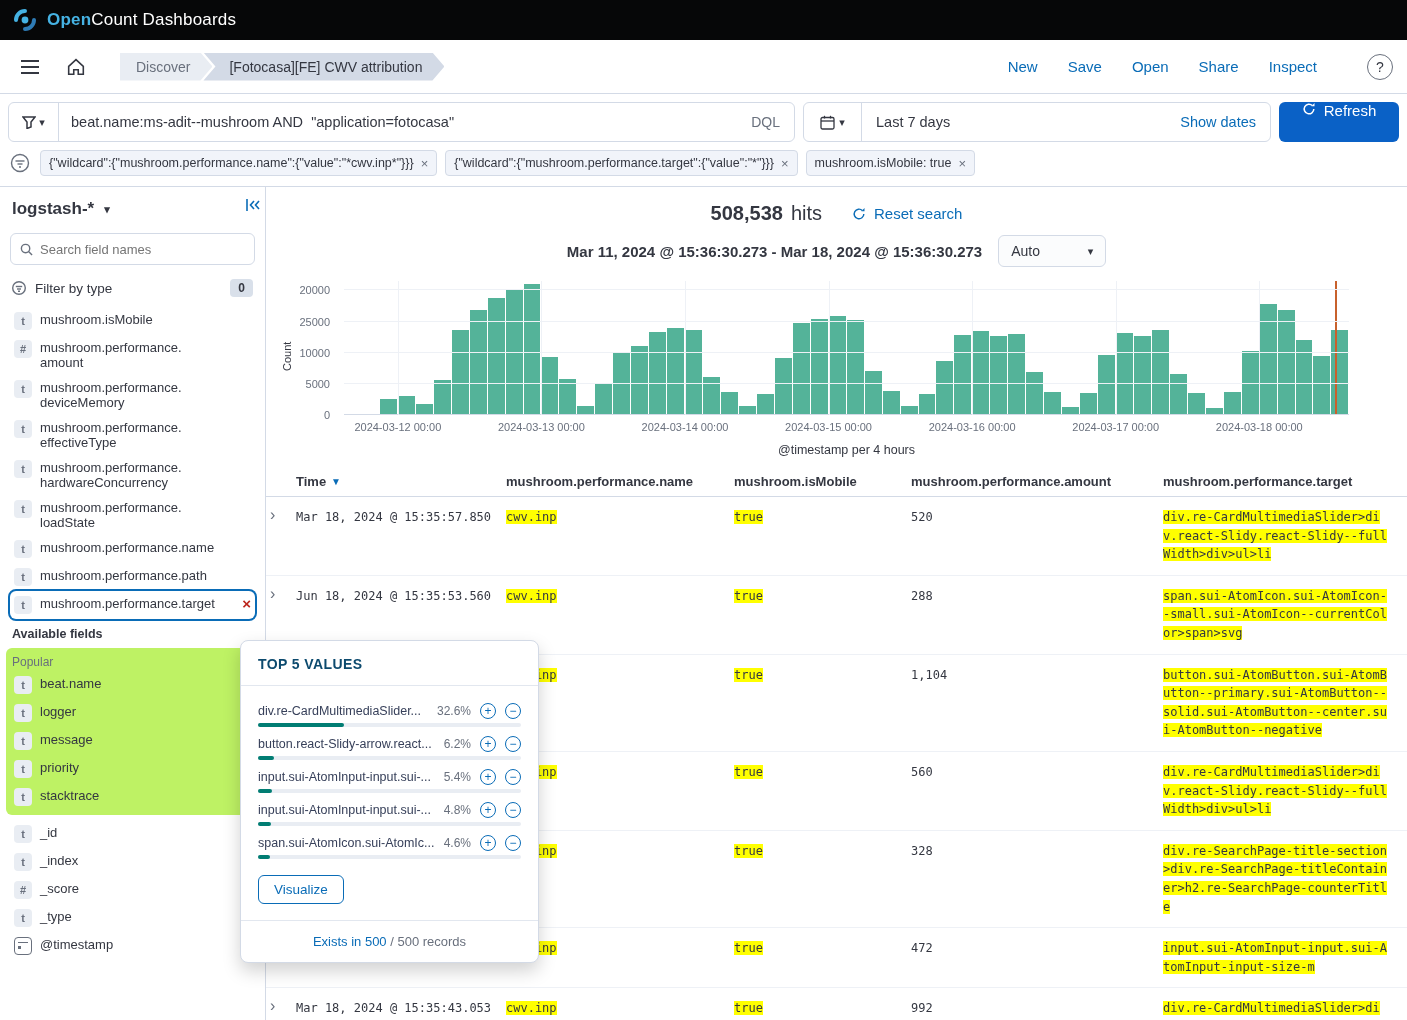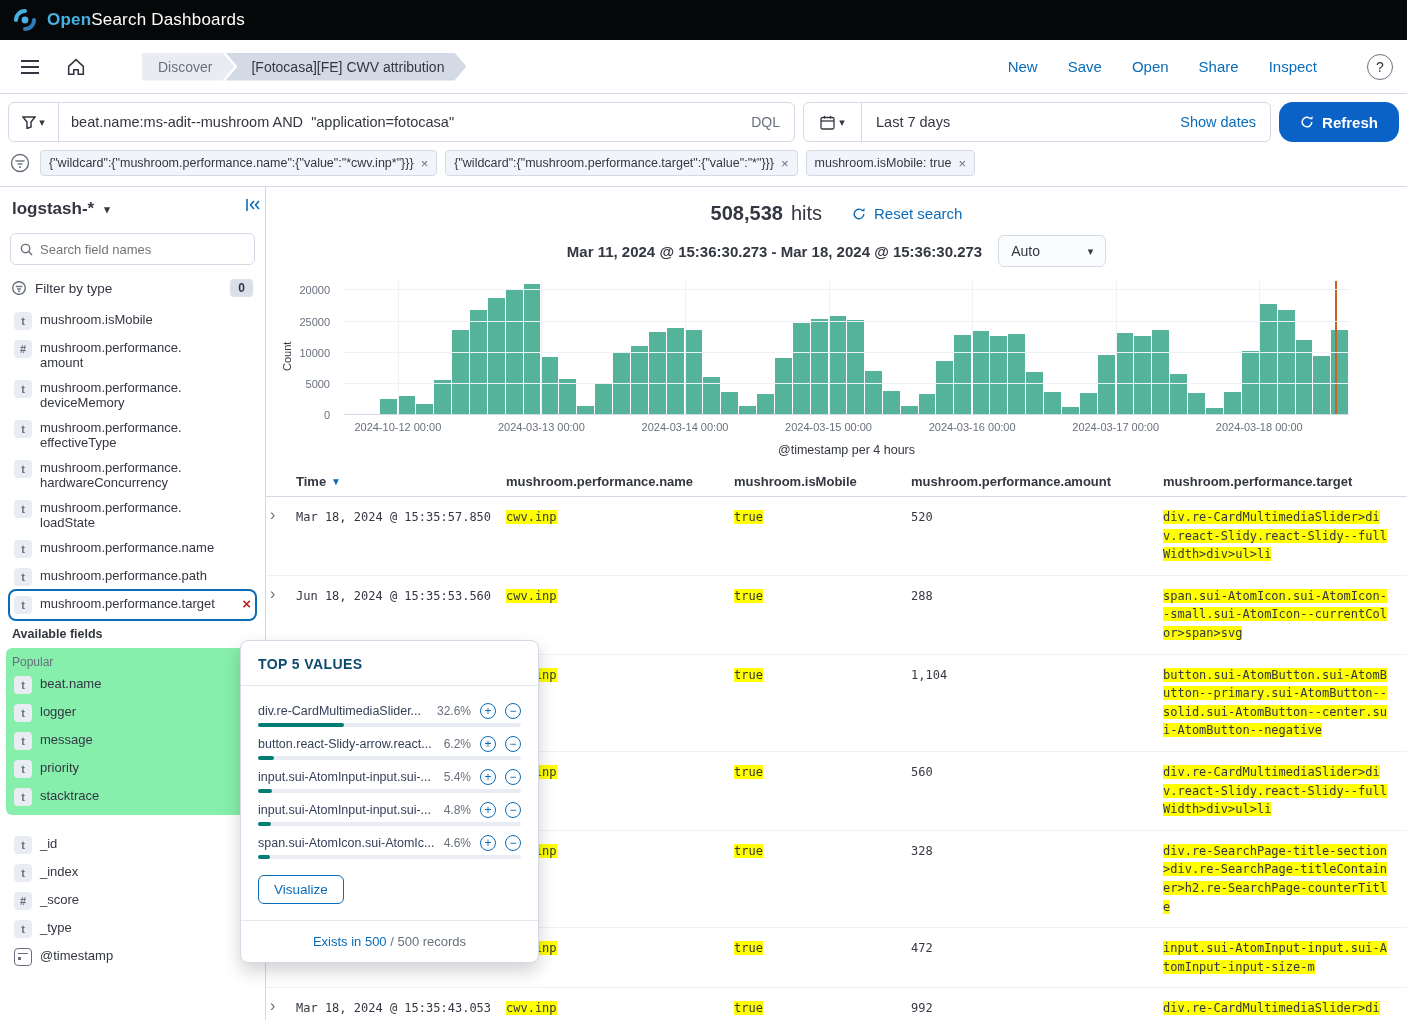--- a/index.html
+++ b/index.html
@@ -7,38 +7,38 @@
 body{font-family:"Liberation Sans",sans-serif;color:#343741;background:#fff;position:relative;font-size:14px}
 button{font-family:inherit;cursor:pointer;background:none;border:none;color:inherit}
 
 .topbar{height:40px;background:#060708;display:flex;align-items:center;padding:0 12px;gap:9px}
 .brand{color:#fff;font-size:17px;letter-spacing:.2px}
 .brand .b1{color:#45b2e3;font-weight:700}
 .brand .b2{font-weight:400;color:#fff}
 
 .navbar{height:54px;border-bottom:1px solid #d3dae6;display:flex;align-items:center;padding:0 14px;gap:14px;background:#fff}
 .icon-btn{display:flex;align-items:center;justify-content:center;width:32px;height:32px;color:#343741}
-.crumbs{display:flex;margin-left:36px}
+.crumbs{display:flex;margin-left:14px}
 .crumb{height:28px;display:flex;align-items:center;padding:0 22px 0 16px;font-size:14px;background:#e9edf3;color:#69707d;clip-path:polygon(0 0,calc(100% - 12px) 0,100% 50%,calc(100% - 12px) 100%,0 100%)}
 .crumb.current{background:#d3dae6;color:#343741;clip-path:polygon(0 0,calc(100% - 12px) 0,100% 50%,calc(100% - 12px) 100%,0 100%,12px 50%);margin-left:-9px;padding-left:26px}
 .nav-spacer{flex:1}
 .nav-actions{display:flex;gap:30px;align-items:center;margin-right:36px}
 .nav-link{color:#0a6cb7;font-size:15px}
 .help-btn{width:26px;height:26px;border:1px solid #69707d;border-radius:50%;color:#343741;font-size:14px;display:flex;align-items:center;justify-content:center}
 
 .querybar{display:flex;gap:8px;padding:8px 8px 0 8px;align-items:center;height:48px}
 .query-control{flex:1;display:flex;align-items:center;height:40px;background:#fff;border:1px solid #d3dae6;border-radius:6px;overflow:hidden}
 .qc-left{width:50px;display:flex;align-items:center;justify-content:center;gap:3px;border-right:1px solid #d3dae6;height:100%;color:#343741}
 .query-input{flex:1;border:none;outline:none;font-size:14.5px;padding:0 12px;font-family:"Liberation Sans",sans-serif;color:#343741}
 .dql-btn{padding:0 14px;color:#69707d;font-size:14px}
 .date-control{width:468px;display:flex;align-items:center;height:40px;border:1px solid #d3dae6;border-radius:6px;background:#fff}
 .dc-cal{width:58px;height:100%;display:flex;align-items:center;justify-content:center;gap:4px;border-right:1px solid #d3dae6;color:#343741}
 .dc-range{flex:1;padding:0 14px;font-size:14.5px;color:#343741;text-align:left}
 .dc-show{padding:0 14px;color:#0a6cb7;font-size:14.5px}
-.refresh-btn{width:120px;height:40px;background:#0a61c6;color:#fff;border-radius:14px;font-size:15px;font-weight:700;display:flex;align-items:center;justify-content:center;gap:8px;flex:none}
+.refresh-btn{width:120px;height:40px;background:#0a61c6;color:#fff;border-radius:6px;font-size:15px;font-weight:400;display:flex;justify-content:center;gap:8px;flex:none}
 
 .filterbar{display:flex;align-items:center;gap:8px;padding:8px 8px 10px 8px;border-bottom:1px solid #d3dae6}
 .filter-pill{display:inline-flex;align-items:center;gap:7px;border:1px solid #d3dae6;background:#f1f4fa;border-radius:4px;height:26px;padding:0 8px;font-size:12.5px;color:#343741;cursor:pointer}
 .pill-x{color:#69707d;font-size:13px}
 
 .content{display:flex;height:836px}
 .sidebar{width:266px;border-right:1px solid #d3dae6;padding:8px 10px;position:relative;background:#fff;overflow:hidden}
 .index-row{display:flex;align-items:center;gap:10px;padding:4px 2px;font-size:17px;font-weight:700;cursor:pointer}
 .caret{font-size:11px;color:#343741}
 .collapse-btn{position:absolute;right:4px;top:10px;color:#0a6cb7}
@@ -48,21 +48,21 @@
 .ft-badge{margin-left:auto;background:#d9e0ea;color:#343741;border-radius:4px;font-size:12px;padding:2px 8px;font-weight:600}
 .section-title{font-size:12.5px;font-weight:700;padding:8px 2px 5px 2px;color:#343741}
 .field-row{display:flex;align-items:flex-start;gap:8px;padding:5px 4px;border-radius:6px;cursor:pointer}
 .field-row.sel{box-shadow:0 0 0 2px #0a6cb7;background:#fff}
 .ftype{width:18px;height:18px;border-radius:4px;background:#e9edf3;color:#69707d;font-weight:700;font-size:11px;display:flex;align-items:center;justify-content:center;flex:none;margin-top:0}
 .ftype-date{background:#fff;border:1px solid #69707d;position:relative}
 .ftype-date::before{content:"";position:absolute;top:4px;left:3px;right:3px;height:1px;background:#69707d}
 .ftype-date::after{content:"";position:absolute;top:8px;left:3px;width:3px;height:3px;background:#69707d}
 .field-label{font-size:13px;line-height:15px;max-width:178px;word-break:break-word;color:#343741}
 .remove-field{margin-left:auto;color:#bd271e;font-weight:700;font-size:15px;line-height:15px}
-.popular-block{background:#86efac;border-radius:6px;padding:2px 0 4px 0;margin:2px -4px 16px -4px}
+.popular-block{background:#bef264;border-radius:6px;padding:2px 0 4px 0;margin:2px -4px 5px -4px}
 .popular-title{font-size:12px;color:#69707d;padding:5px 6px 2px 6px}
 .popular-block .field-row{margin:0 4px}
 
 .popup{position:absolute;left:240px;top:640px;width:299px;background:#fff;border:1px solid #d3dae6;border-radius:8px;box-shadow:0 8px 18px rgba(0,0,0,.18);z-index:50}
 .popup-title{padding:15px 17px 13px 17px;font-size:14px;font-weight:600;letter-spacing:.4px;border-bottom:1px solid #e2e7ef;color:#0c4a6e}
 .popup-body{padding:8px 17px 4px 17px}
 .pv-item{margin-top:9px}
 .pv-row{display:flex;align-items:center;gap:9px}
 .pv-label{flex:1;font-size:12.5px;color:#37405a;white-space:nowrap;overflow:hidden}
 .pv-pct{font-size:12px;color:#69707d}
@@ -112,21 +112,21 @@
 <body>
 
 <div class="topbar">
   <span>
     <svg width="26" height="26" viewBox="0 0 26 26">
       <path d="M22 13a9 9 0 0 1-9 9" stroke="#2e7bb5" stroke-width="4" fill="none" stroke-linecap="round"></path>
       <path d="M4 13a9 9 0 0 1 9-9" stroke="#45b2e3" stroke-width="4" fill="none" stroke-linecap="round"></path>
       <circle cx="13" cy="13" r="3.4" fill="#45b2e3"></circle>
     </svg>
   </span>
-  <span class="brand"><span class="b1">Open</span><span class="b2">Search Dashboards</span></span>
+  <span class="brand"><span class="b1">Open</span><span class="b2">Count Dashboards</span></span>
 </div>
 
 <div class="navbar">
   <button class="icon-btn">
     <svg width="18" height="14" viewBox="0 0 18 14">
         <g stroke="#343741" stroke-width="2">
           <line x1="0" y1="1" x2="18" y2="1"></line>
           <line x1="0" y1="7" x2="18" y2="7"></line>
           <line x1="0" y1="13" x2="18" y2="13"></line>
         </g>
@@ -432,21 +432,21 @@
           <div class="hgrid" style="bottom:93.02325581395348%"></div>
           <div class="vgrid" style="left:5.357142857142857%"></div>
           <div class="vgrid" style="left:19.642857142857142%"></div>
           <div class="vgrid" style="left:33.92857142857143%"></div>
           <div class="vgrid" style="left:48.214285714285715%"></div>
           <div class="vgrid" style="left:62.5%"></div>
           <div class="vgrid" style="left:76.78571428571429%"></div>
           <div class="vgrid" style="left:91.07142857142857%"></div>
         </div>
       <div class="x-axis">
-          <div class="xtick" style="left:5.357142857142857%">2024-10-12 00:00</div>
+          <div class="xtick" style="left:5.357142857142857%">2024-03-12 00:00</div>
           <div class="xtick" style="left:19.642857142857142%">2024-03-13 00:00</div>
           <div class="xtick" style="left:33.92857142857143%">2024-03-14 00:00</div>
           <div class="xtick" style="left:48.214285714285715%">2024-03-15 00:00</div>
           <div class="xtick" style="left:62.5%">2024-03-16 00:00</div>
           <div class="xtick" style="left:76.78571428571429%">2024-03-17 00:00</div>
           <div class="xtick" style="left:91.07142857142857%">2024-03-18 00:00</div>
         </div>
       <div class="xaxis-title">@timestamp per 4 hours</div>
     </div>
 

